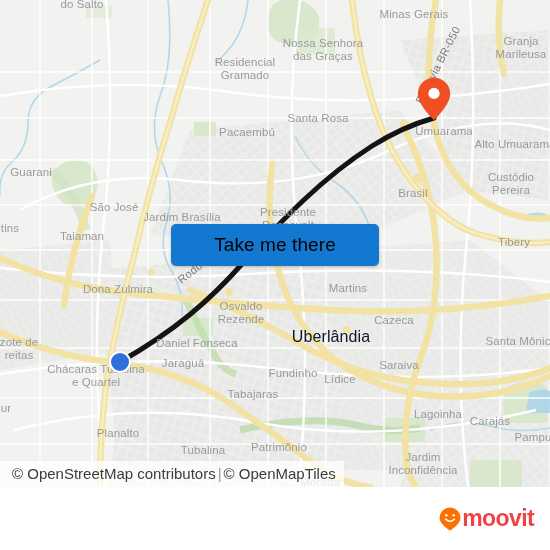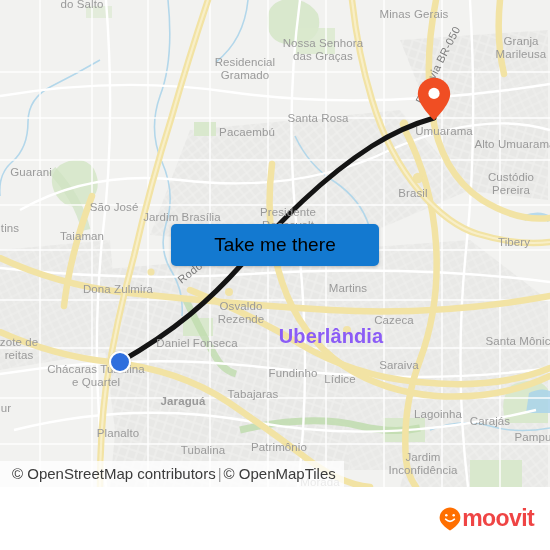--- a/index.html
+++ b/index.html
@@ -22,21 +22,21 @@
     position:absolute;
     color:#9a9a9a;
     font-size:11.5px;
     line-height:12.5px;
     white-space:pre;
     text-align:center;
     transform:translate(-50%,-50%);
     letter-spacing:.1px;
     pointer-events:none;
   }
-  .lbl.big{font-size:20px;color:#8b5cf6;line-height:17px;font-weight:bold;}
+  .lbl.big{font-size:16px;color:#0f172a;line-height:17px;}
   .lbl.road{
     color:#7c7c7c;font-size:11px;letter-spacing:.3px;
   }
 
   
   #origin-dot{
     position:absolute;left:120px;top:362px;
     width:22px;height:22px;margin-left:-11px;margin-top:-11px;
     border-radius:50%;
     background:#2f6fdd;
@@ -256,21 +256,21 @@
 reitas</div>
         <div class="lbl" style="left: 394px; top: 320px;">Cazeca</div>
         <div class="lbl big" style="left: 331px; top: 336px;">Uberlândia</div>
         <div class="lbl" style="left: 518px; top: 341px;">Santa Mônic</div>
         <div class="lbl" style="left: 197px; top: 343px;">Daniel Fonseca</div>
         <div class="lbl" style="left: 399px; top: 365px;">Saraiva</div>
         <div class="lbl" style="left: 96px; top: 375px;">Chácaras Tubalina
 e Quartel</div>
         <div class="lbl" style="left: 293px; top: 373px;">Fundinho</div>
         <div class="lbl" style="left: 340px; top: 379px;">Lídice</div>
-        <div class="lbl" style="left: 183px; top: 401px; font-weight: bold;">Jaraguá</div>
+        <div class="lbl" style="left: 183px; top: 363px;">Jaraguá</div>
         <div class="lbl" style="left: 6px; top: 408px;">ur</div>
         <div class="lbl" style="left: 253px; top: 394px;">Tabajaras</div>
         <div class="lbl" style="left: 438px; top: 414px;">Lagoinha</div>
         <div class="lbl" style="left: 490px; top: 421px;">Carajás</div>
         <div class="lbl" style="left: 118px; top: 433px;">Planalto</div>
         <div class="lbl" style="left: 533px; top: 437px;">Pampu</div>
         <div class="lbl" style="left: 203px; top: 450px;">Tubalina</div>
         <div class="lbl" style="left: 279px; top: 447px;">Patrimônio</div>
         <div class="lbl" style="left: 423px; top: 463px;">Jardim
 Inconfidência</div>

